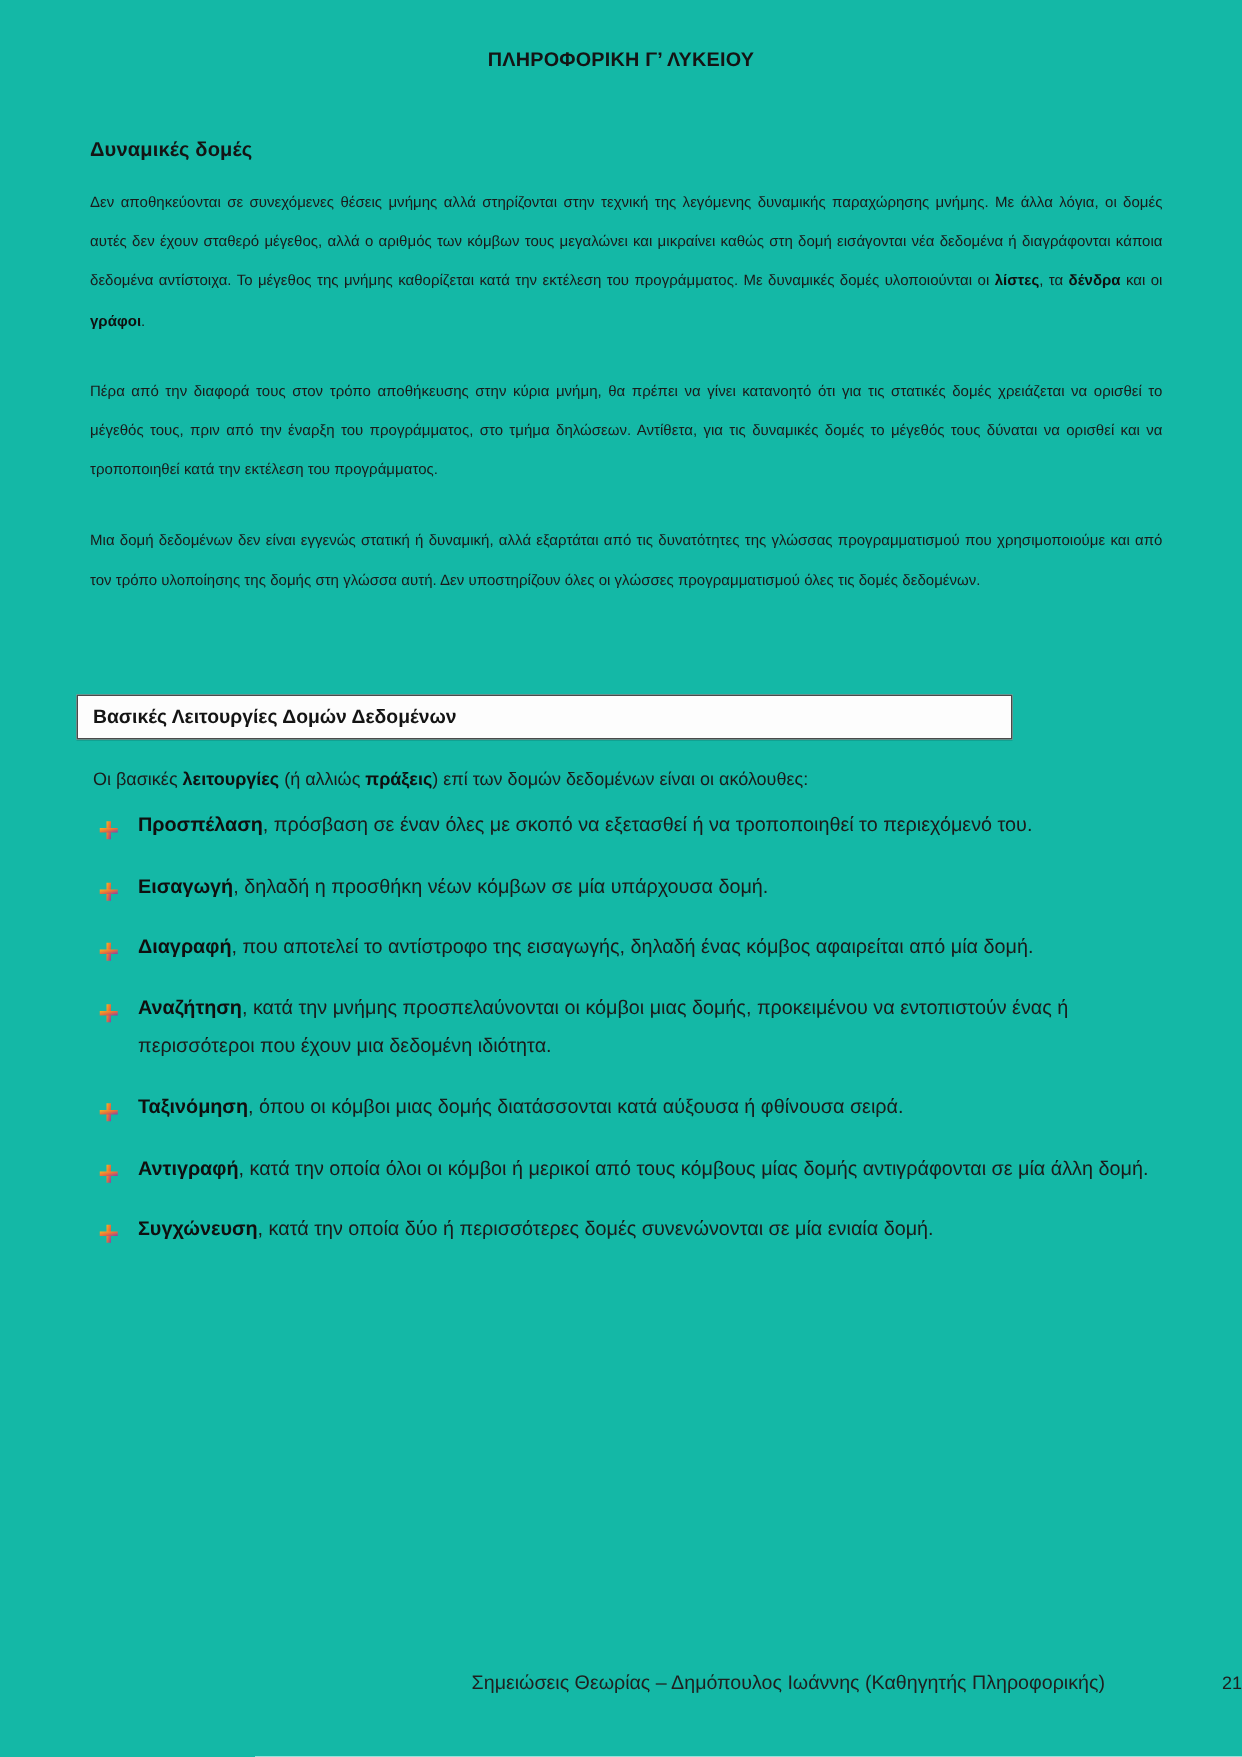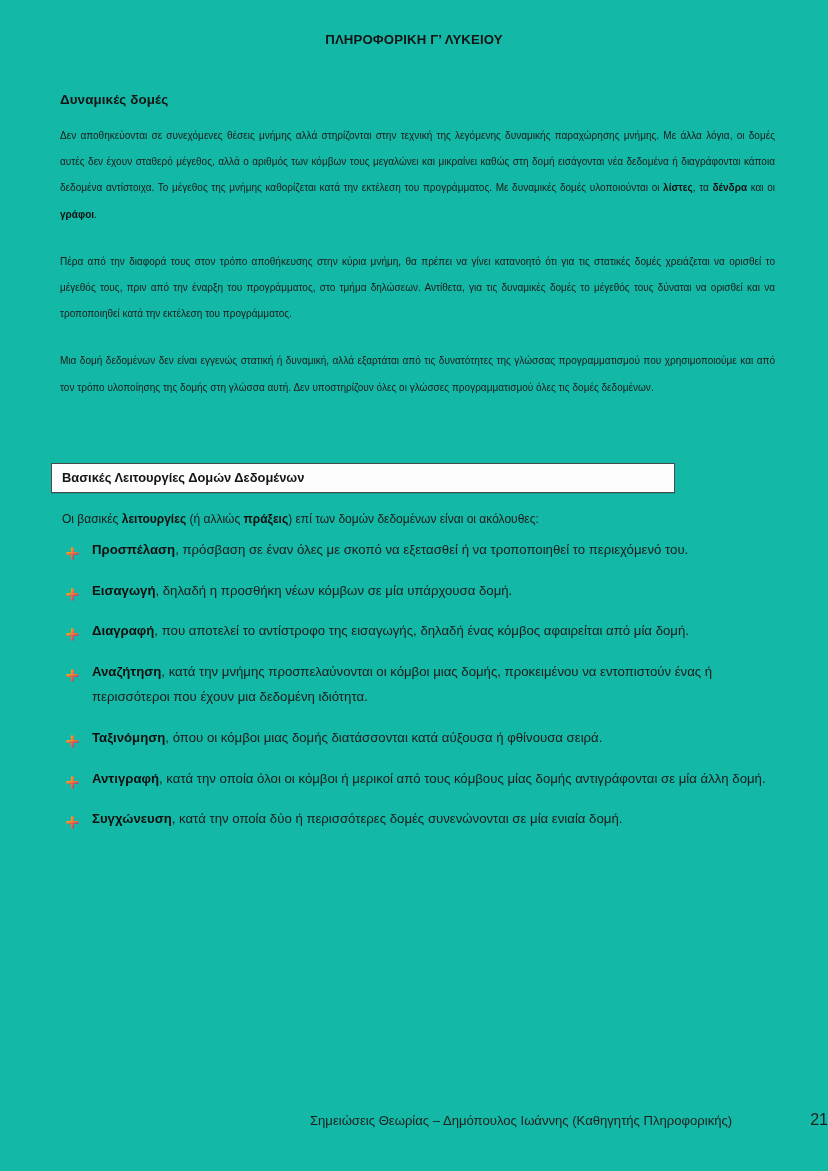--- a/index.html
+++ b/index.html
@@ -130,21 +130,21 @@
     display: flex;
     justify-content: flex-end;
     align-items: baseline;
     font-size: 13.1px;
     color: #1f1f1f;
     margin-left: 45px;
   }
   .footer-text { white-space: nowrap; }
   .footer-page-number {
     margin-left: 78px;
-    font-size: 16px;
+    font-size: 12px;
     color: #1f1f1f;
   }
 </style>
 </head>
 <body>
 
 <div class="page">
 
   <div class="page-header">ΠΛΗΡΟΦΟΡΙΚΗ Γ’ ΛΥΚΕΙΟΥ</div>
 

